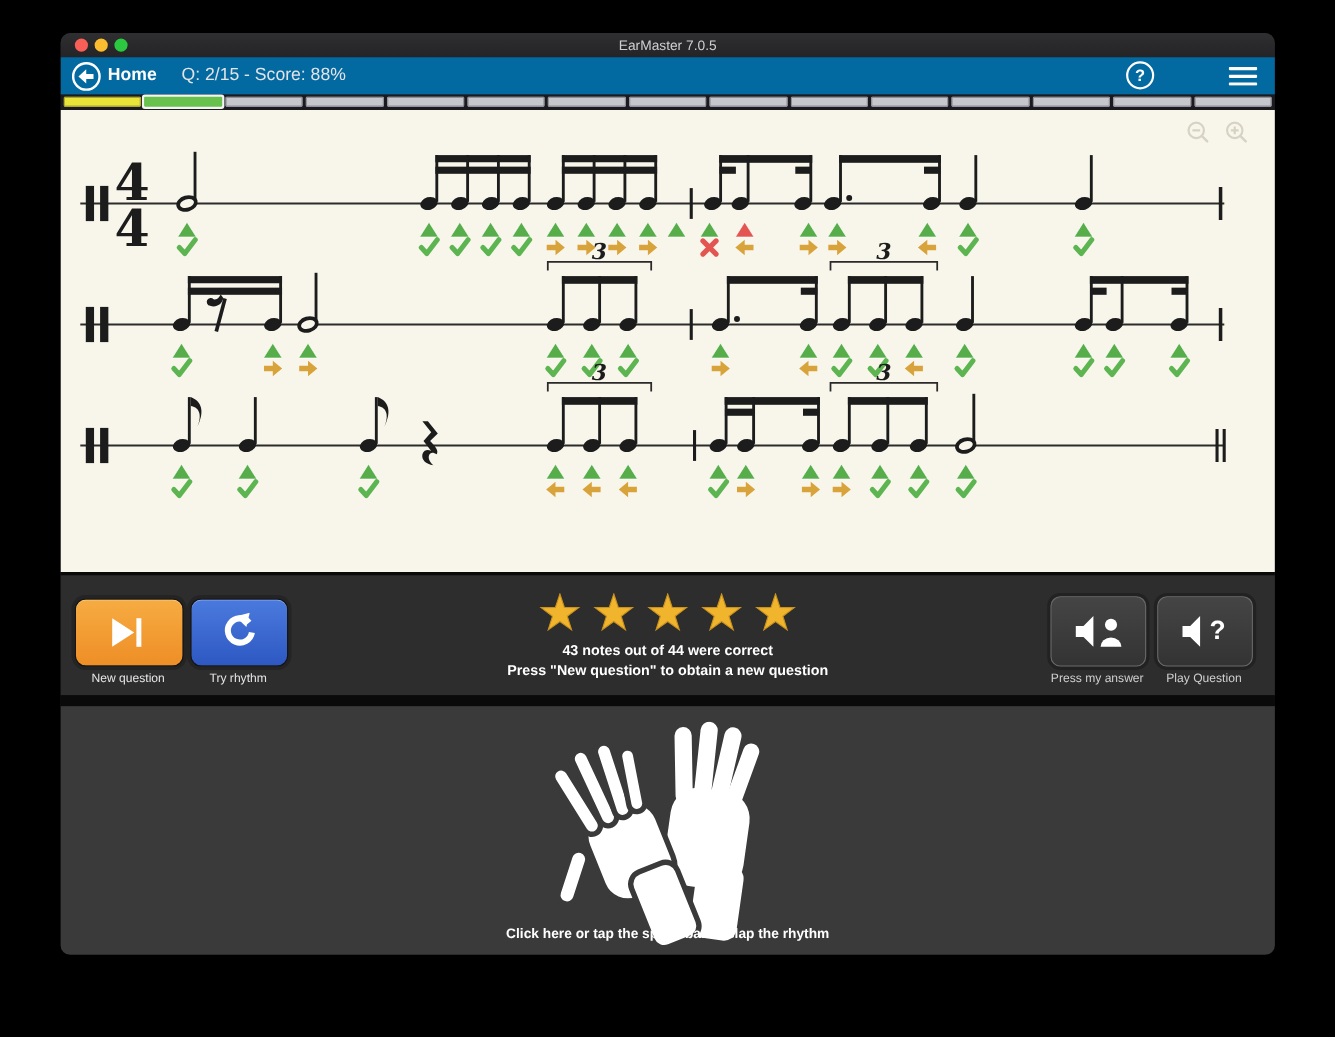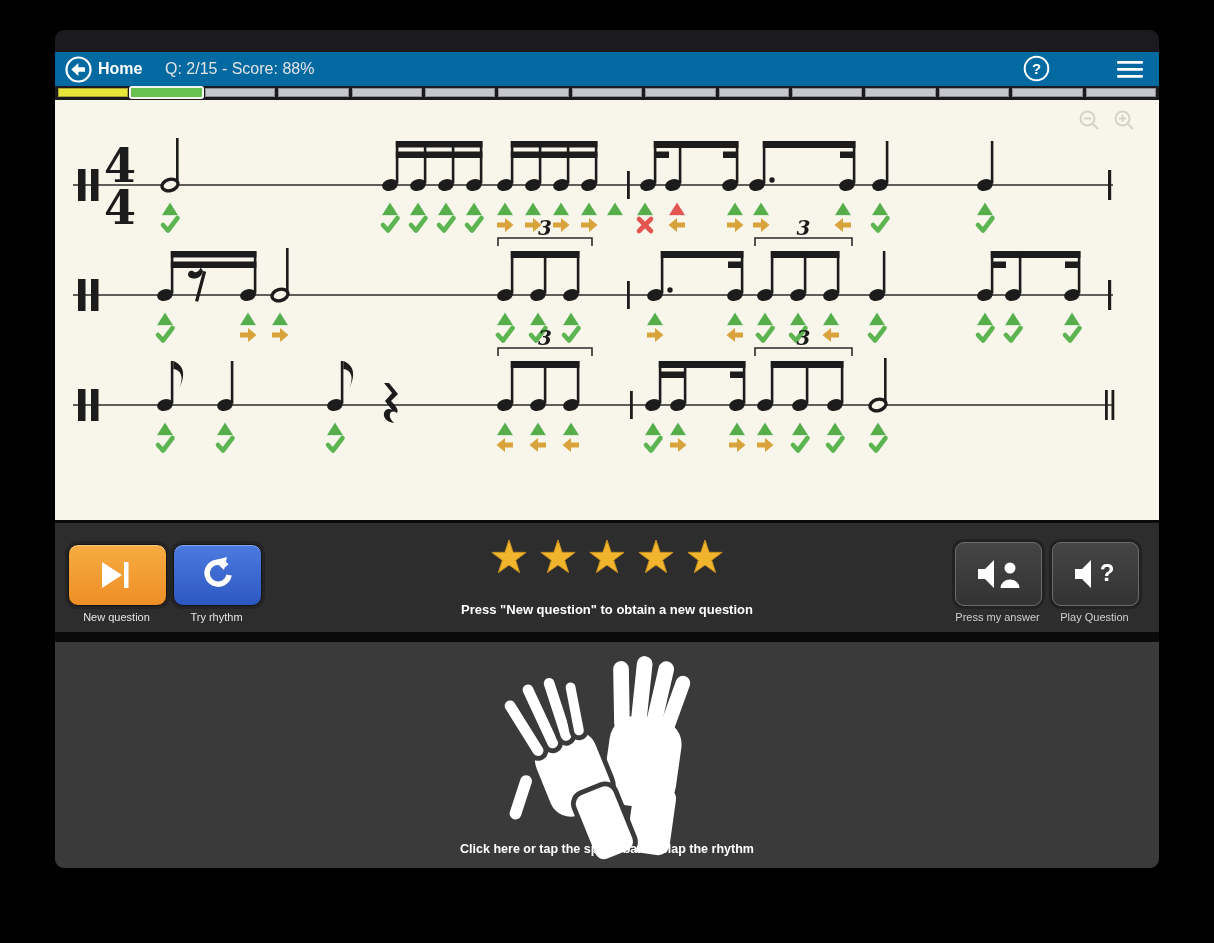--- a/index.html
+++ b/index.html
@@ -68,20 +68,26 @@
   .clap-caption{position:absolute;left:0;top:200px;width:100%;text-align:center;
                 color:#fff;font-size:12.5px;font-weight:700;}
   .clap-hands{position:absolute;left:432px;top:14px;}
 </style>
 </head>
 <body>
 
 <div class="page">
   <div class="window">
 
+    <div class="titlebar">
+      <div class="tl red"></div>
+      <div class="tl yel"></div>
+      <div class="tl grn"></div>
+      <div class="win-title">EarMaster 7.0.5</div>
+    </div>
 
     <div class="navbar">
       <div class="home">
         <svg width="27" height="27" viewBox="0 0 27 27">
           <circle cx="13.5" cy="13.5" r="12" fill="none" stroke="#fff" stroke-width="2.2"></circle>
           <path d="M20 11.2 L13.4 11.2 L13.4 7 L6.3 13.5 L13.4 20 L13.4 15.8 L20 15.8 Z" fill="#fff"></path>
         </svg>
         <span>Home</span>
       </div>
       <div class="qscore">Q: 2/15 - Score: 88%</div>
@@ -397,20 +403,21 @@
           <svg width="40" height="38" viewBox="-20 -19 40 38">
             <polygon points="0,-18 4.1,-5.7 17.1,-5.6 6.7,2.2 10.6,14.6 0,7 -10.6,14.6 -6.7,2.2 -17.1,-5.6 -4.1,-5.7" fill="#f1b42d" stroke="#c9921f" stroke-width="1"></polygon>
           </svg>
           <svg width="40" height="38" viewBox="-20 -19 40 38">
             <polygon points="0,-18 4.1,-5.7 17.1,-5.6 6.7,2.2 10.6,14.6 0,7 -10.6,14.6 -6.7,2.2 -17.1,-5.6 -4.1,-5.7" fill="#f1b42d" stroke="#c9921f" stroke-width="1"></polygon>
           </svg>
           <svg width="40" height="38" viewBox="-20 -19 40 38">
             <polygon points="0,-18 4.1,-5.7 17.1,-5.6 6.7,2.2 10.6,14.6 0,7 -10.6,14.6 -6.7,2.2 -17.1,-5.6 -4.1,-5.7" fill="#f1b42d" stroke="#c9921f" stroke-width="1"></polygon>
           </svg>
         </div>
+      <div class="result1">43 notes out of 44 were correct</div>
       <div class="result2">Press "New question" to obtain a new question</div>
 
       <div class="graybtn btn-pma">
         <svg width="46" height="32" viewBox="0 0 46 32">
           <path d="M2,11 h7 l9,-9 v28 l-9,-9 h-7 z" fill="#fff"></path>
           <circle cx="34" cy="10" r="5.5" fill="#fff"></circle>
           <path d="M24.5,30 a9.5,8.5 0 0 1 19,0 z" fill="#fff"></path>
         </svg>
       </div>
       <div class="graybtn btn-pq">

